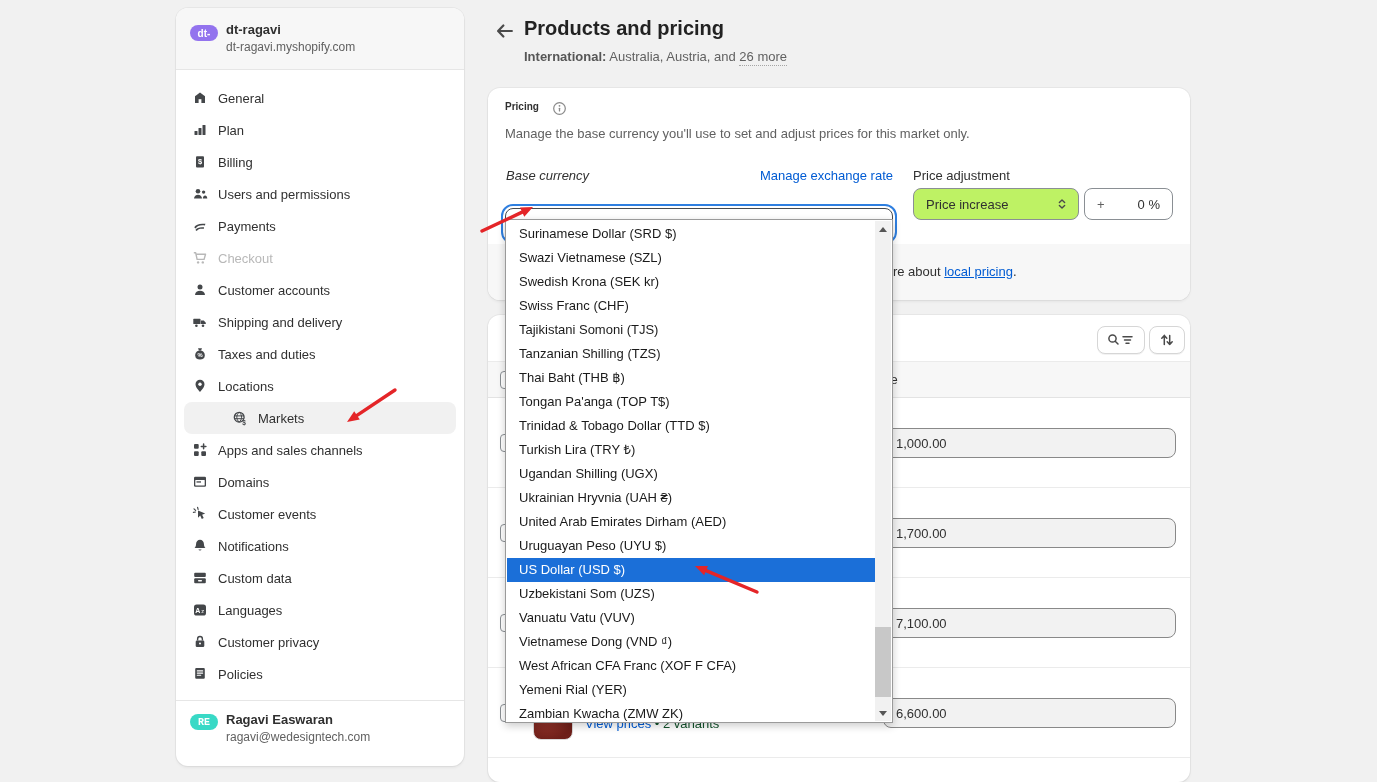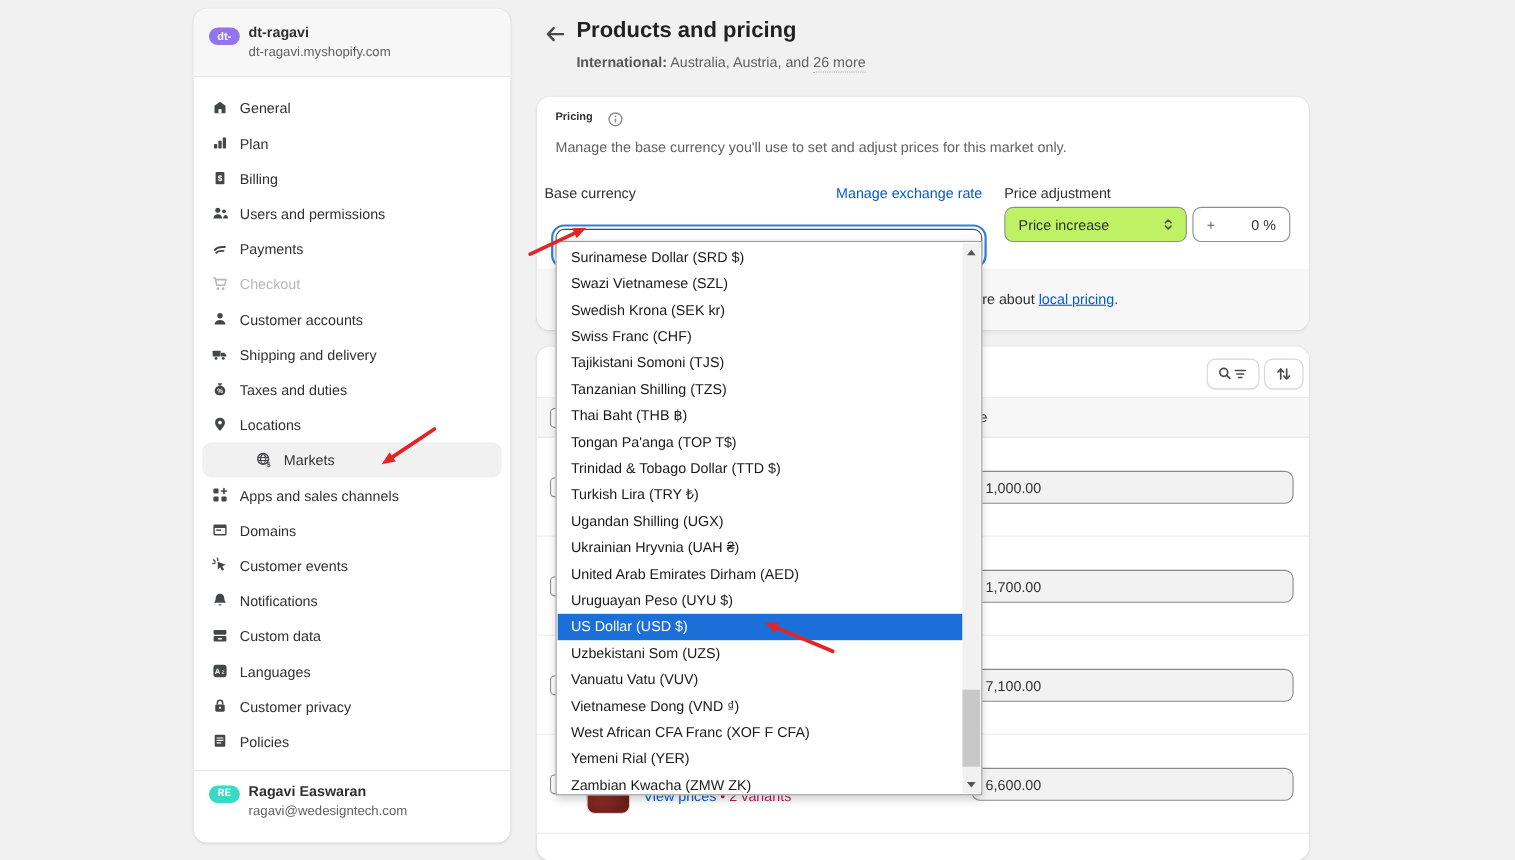--- a/index.html
+++ b/index.html
@@ -38,21 +38,21 @@
   #page-title { position:absolute; left:36px; top:3px; font-size:20px; font-weight:bold; color:#222; }
   #page-subtitle { position:absolute; left:36px; top:35px; font-size:13px; color:#616161; }
   #subtitle-label { font-weight:bold; color:#565656; }
   #subtitle-more { border-bottom:1.5px dotted #a5a5a5; padding-bottom:1px; cursor:pointer; }
 
   
   #pricing-card { left:488px; top:88px; width:702px; height:212px; }
   #pricing-title { position:absolute; left:17px; top:13px; font-weight:bold; font-size:10px; }
   #pricing-info-icon { position:absolute; left:64px; top:13px; width:15px; height:15px; }
   #pricing-desc { position:absolute; left:17px; top:38px; font-size:13px; color:#616161; }
-  #base-currency-label { position:absolute; left:7px; top:80px; }
+  #base-currency-label { position:absolute; left:18px; top:80px;font-style:italic; }
   #manage-link { position:absolute; right:297px; top:80px; color:#005bd3; cursor:pointer; }
   #base-currency-select { position:absolute; left:17px; top:100px; width:388px; height:32px;
       background:#fff; border:1.5px solid #474a4d; border-radius:8px; display:flex; align-items:center;
       padding:0 30px 0 28px; cursor:pointer;
       outline:2px solid #2f7fe0; outline-offset:2px;margin-top:20px; }
   .unfold { position:absolute; right:9px; top:50%; transform:translateY(-50%); width:14px; height:14px; color:#4a4a4a; }
   #adjustment-label { position:absolute; left:425px; top:80px; }
   #adjustment-select { position:absolute; left:425px; top:100px; width:166px; height:32px; background:#bef264;
       border:1px solid #8a8f94; border-radius:8px; display:flex; align-items:center; padding:0 28px 0 12px; cursor:pointer; }
   #adjustment-field { position:absolute; left:596px; top:100px; width:89px; height:32px; background:#fff;
@@ -77,21 +77,21 @@
   .cbx { position:absolute; left:12px; width:18px; height:18px; border:1.5px solid #8a8f94; border-radius:4px;
       background:#fff; cursor:pointer; }
   .prow { position:absolute; left:0; width:100%; height:90px; border-bottom:1px solid #ebebeb; background:#fff; }
   .price-input { position:absolute; left:395px; top:30px; width:293px; height:30px; background:#f2f2f2;
       border:1px solid #898989; border-radius:8px; display:flex; align-items:center; padding:0 12px;
       font-size:13px; color:#303030; cursor:text; }
   .thumb { position:absolute; left:45px; top:32px; width:40px; height:40px; border-radius:8px;
       border:1px solid #d9d9d9; background:radial-gradient(circle at 35% 35%, #a03a30, #6e1f19 75%); }
   .row-links { position:absolute; left:97px; top:48px; font-size:13px; white-space:nowrap; }
   .view-link { color:#005bd3; cursor:pointer; }
-  .row-meta { color:#be185d;margin-top:12px; }
+  .row-meta { color:#14532d;margin-top:12px; }
 
   
   #currency-dropdown { position:absolute; left:505px; top:219px; width:388px; height:504px; background:#fff;
       border:1px solid #9a9a9a; box-shadow:0 3px 8px rgba(0,0,0,.2); z-index:40; overflow:hidden; }
   #dd-list { position:absolute; left:1px; top:2px; right:17px; }
   .dd-item { height:24px; line-height:24px; padding-left:12px; font-size:13px; color:#1a1a1a;
       white-space:nowrap; cursor:pointer; }
   .dd-item.sel { background:#1b6fd8; color:#fff; }
   #dd-scrollbar { position:absolute; top:1px; right:1px; bottom:1px; width:16px; background:#f1f1f1; }
   .sb-arrow { position:absolute; left:0; width:16px; height:16px; display:flex; align-items:center; justify-content:center; cursor:pointer; }

